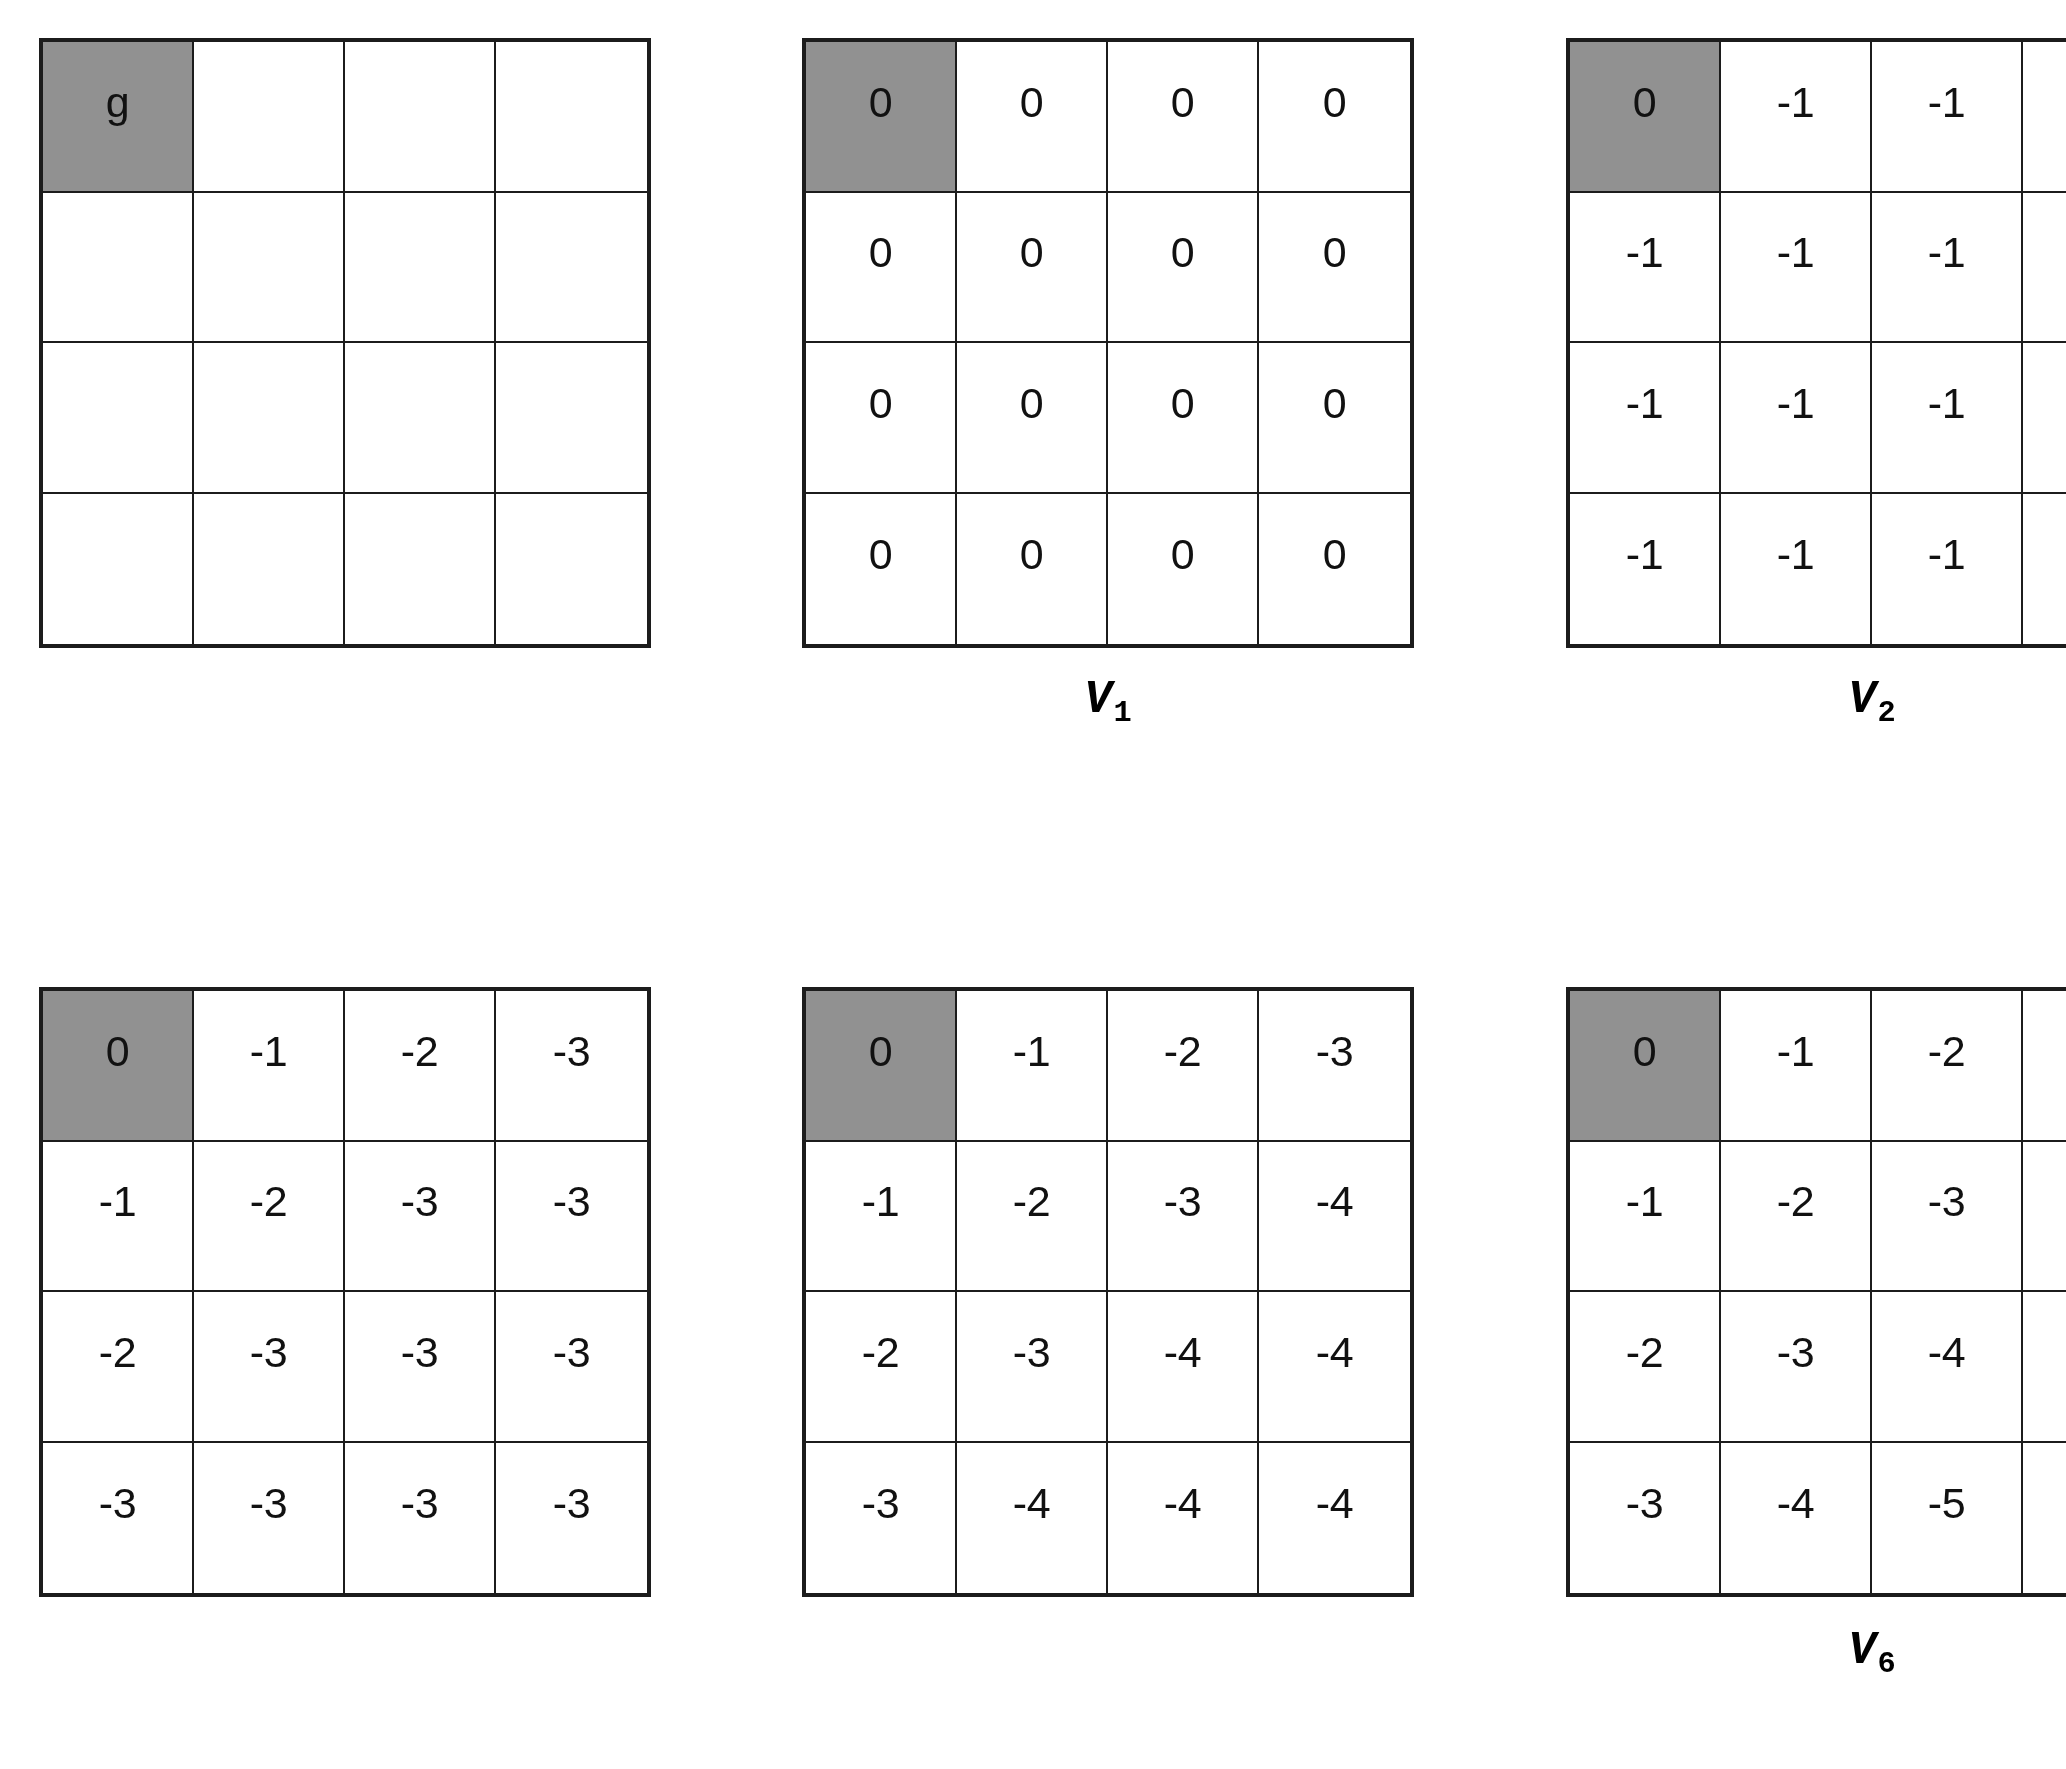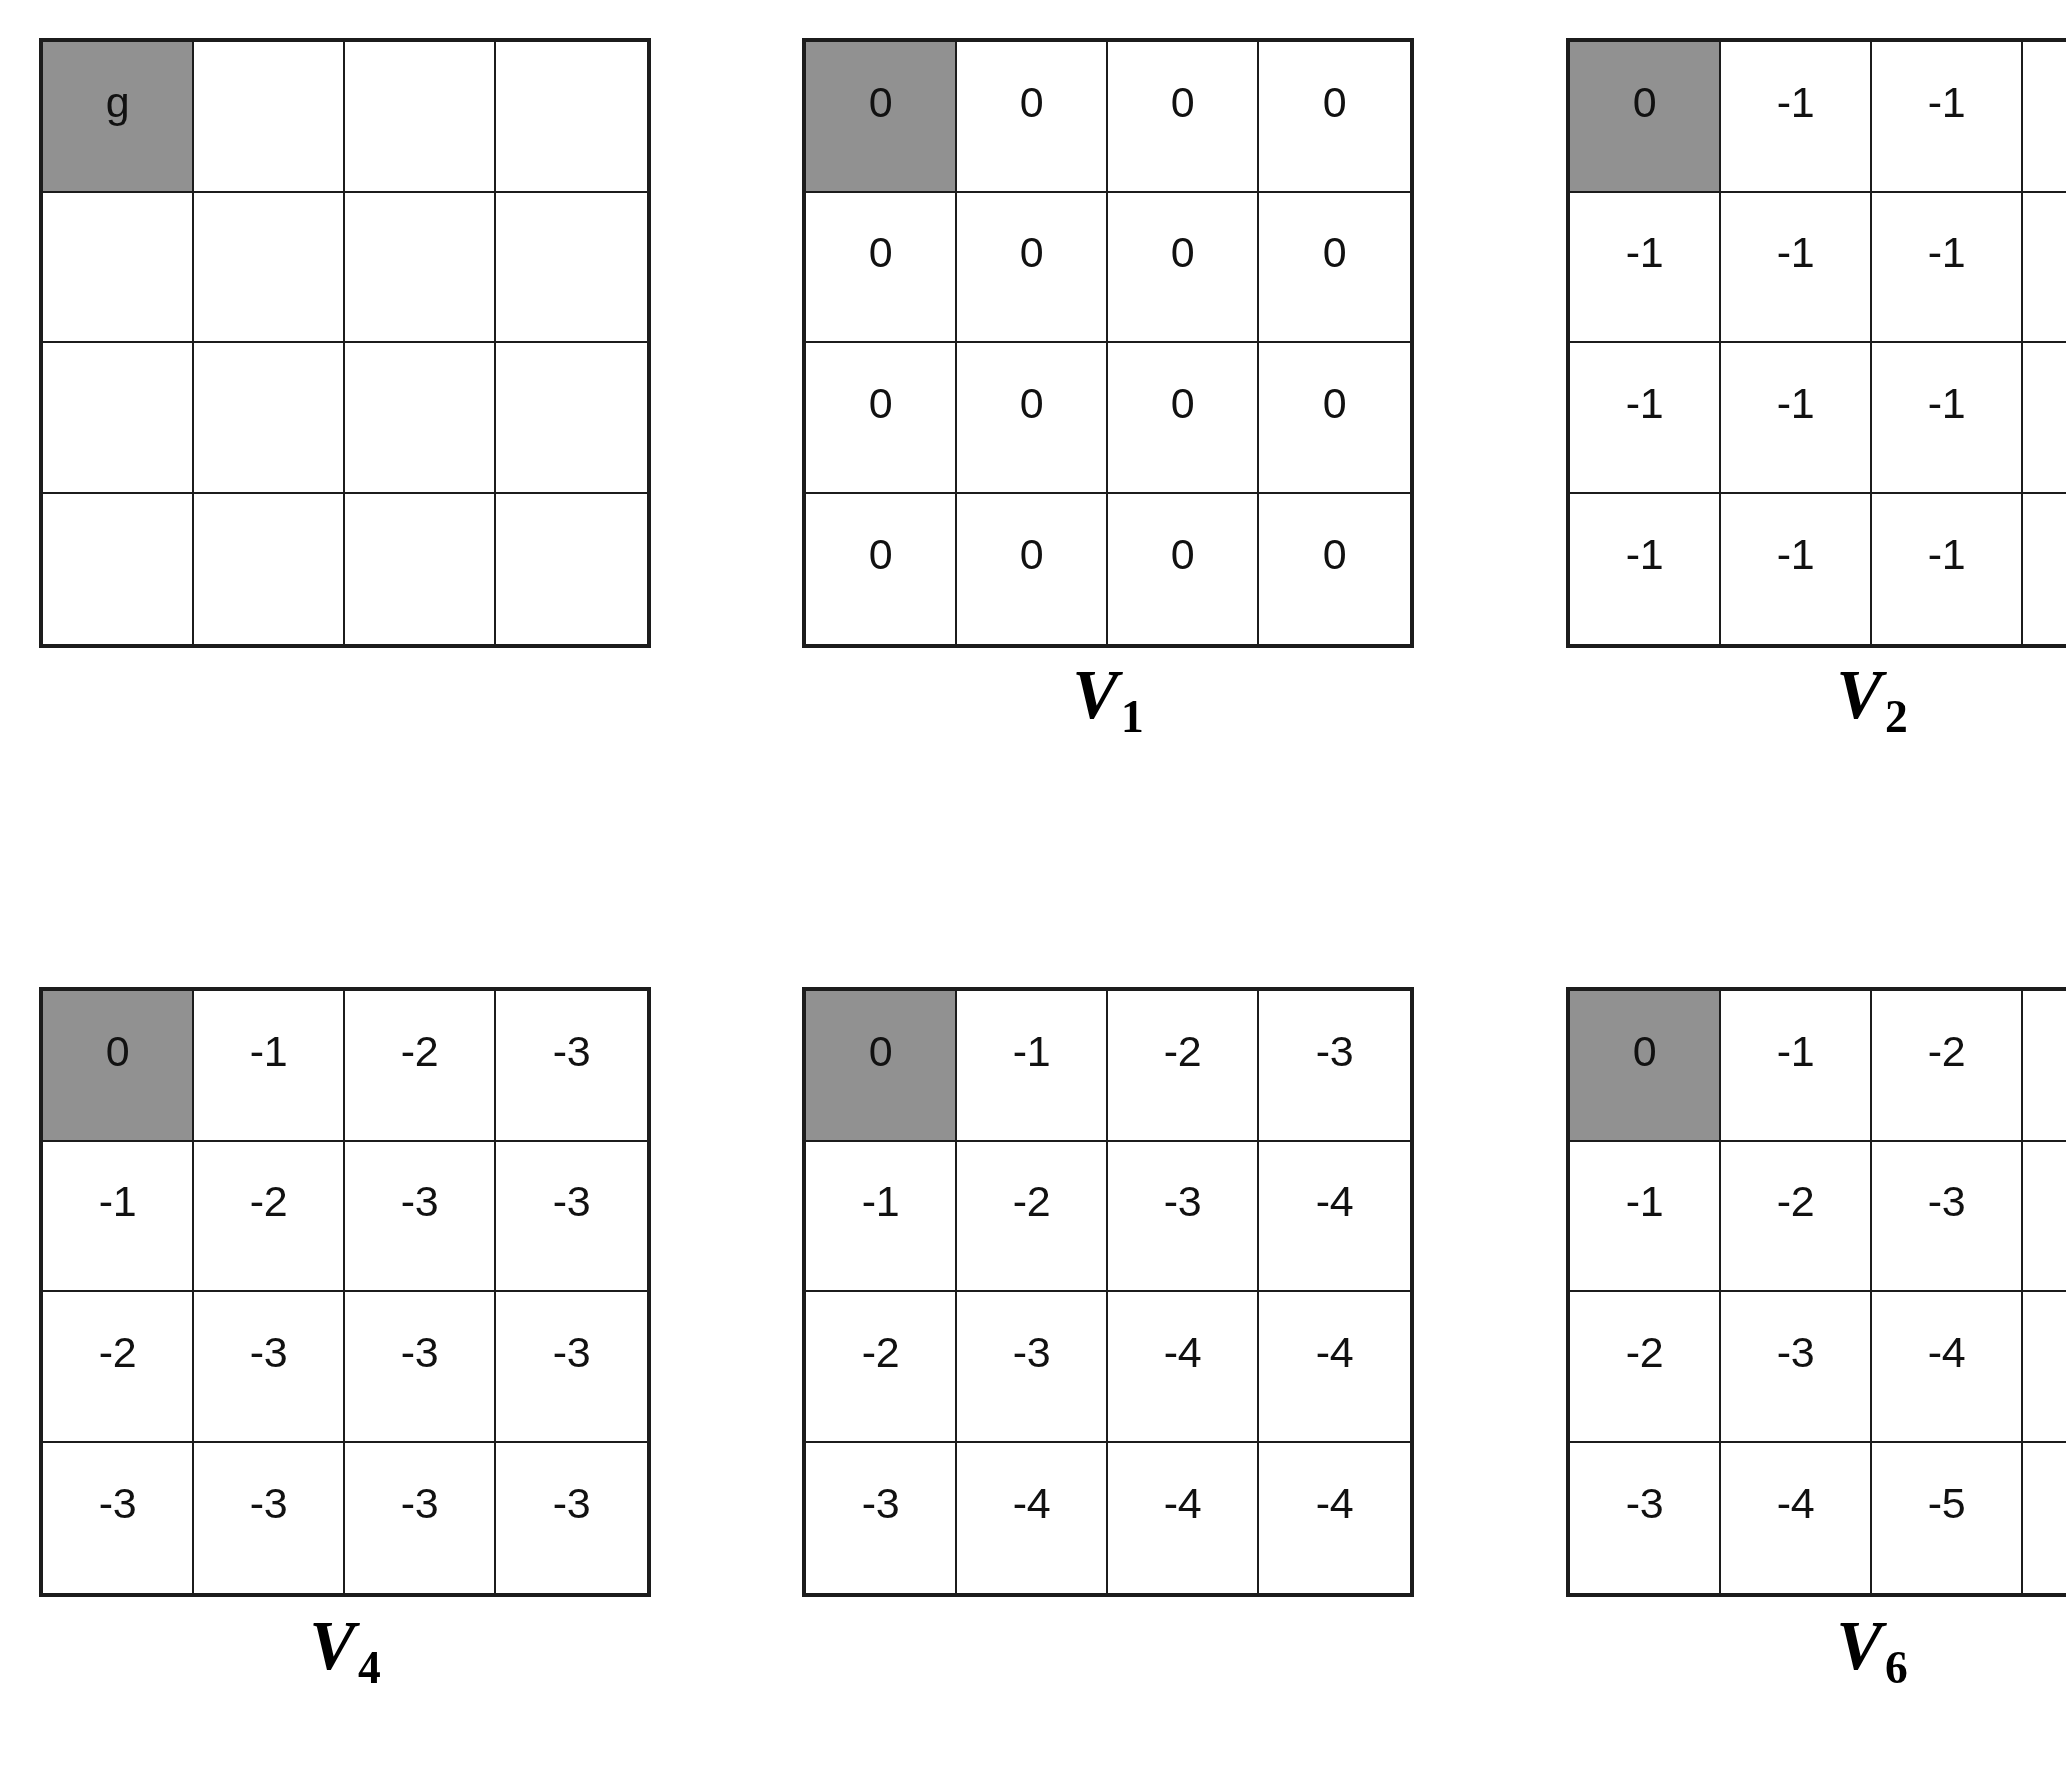--- a/index.html
+++ b/index.html
@@ -67,25 +67,26 @@
   .panel-label {
     position: absolute;
     left: 0;
     width: 100%;
     text-align: center;
     color: #000000;
     white-space: nowrap;
   }
 
   .label-math {
-    font-family: Liberation Serif, serif;
-    font-size: 69px;
+    font-family: Liberation Mono, monospace;
+    font-size: 46px;
     font-weight: bold;
     font-style: italic;
     line-height: 1;
+    margin-top: 16px;
   }
   .label-math .sub {
     font-style: normal;
     font-weight: bold;
     font-size: 0.66em;
     vertical-align: -0.30em;
     margin-left: 0.06em;
   }
   .label-cjk {
     font-family: "DejaVu Serif", "Liberation Serif", serif;
@@ -301,21 +302,20 @@
           <span class="cell-text" style="color: rgb(17, 17, 17);">-3</span>
         </div>
         <div class="cell r3" style="border-right-color: rgb(28, 28, 28); border-bottom-color: rgb(28, 28, 28);">
           <span class="cell-text" style="color: rgb(17, 17, 17);">-3</span>
         </div>
         <div class="cell c3 r3" style="border-right-color: rgb(28, 28, 28); border-bottom-color: rgb(28, 28, 28);">
           <span class="cell-text" style="color: rgb(17, 17, 17);">-3</span>
         </div>
       </div>
     </div>
-    <div class="panel-label label-math" style="left: 39px; width: 612px; top: 1612px;"><span>V</span><span class="sub">4</span></div>
     <div class="grid-panel" style="left: 802px; top: 987px; width: 612px; height: 610px;">
       <div class="grid" style="border-color: rgb(28, 28, 28);">
         <div class="cell highlight" style="border-right-color: rgb(28, 28, 28); border-bottom-color: rgb(28, 28, 28); background: rgb(145, 145, 145);">
           <span class="cell-text" style="color: rgb(17, 17, 17);">0</span>
         </div>
         <div class="cell" style="border-right-color: rgb(28, 28, 28); border-bottom-color: rgb(28, 28, 28);">
           <span class="cell-text" style="color: rgb(17, 17, 17);">-1</span>
         </div>
         <div class="cell" style="border-right-color: rgb(28, 28, 28); border-bottom-color: rgb(28, 28, 28);">
           <span class="cell-text" style="color: rgb(17, 17, 17);">-2</span>

